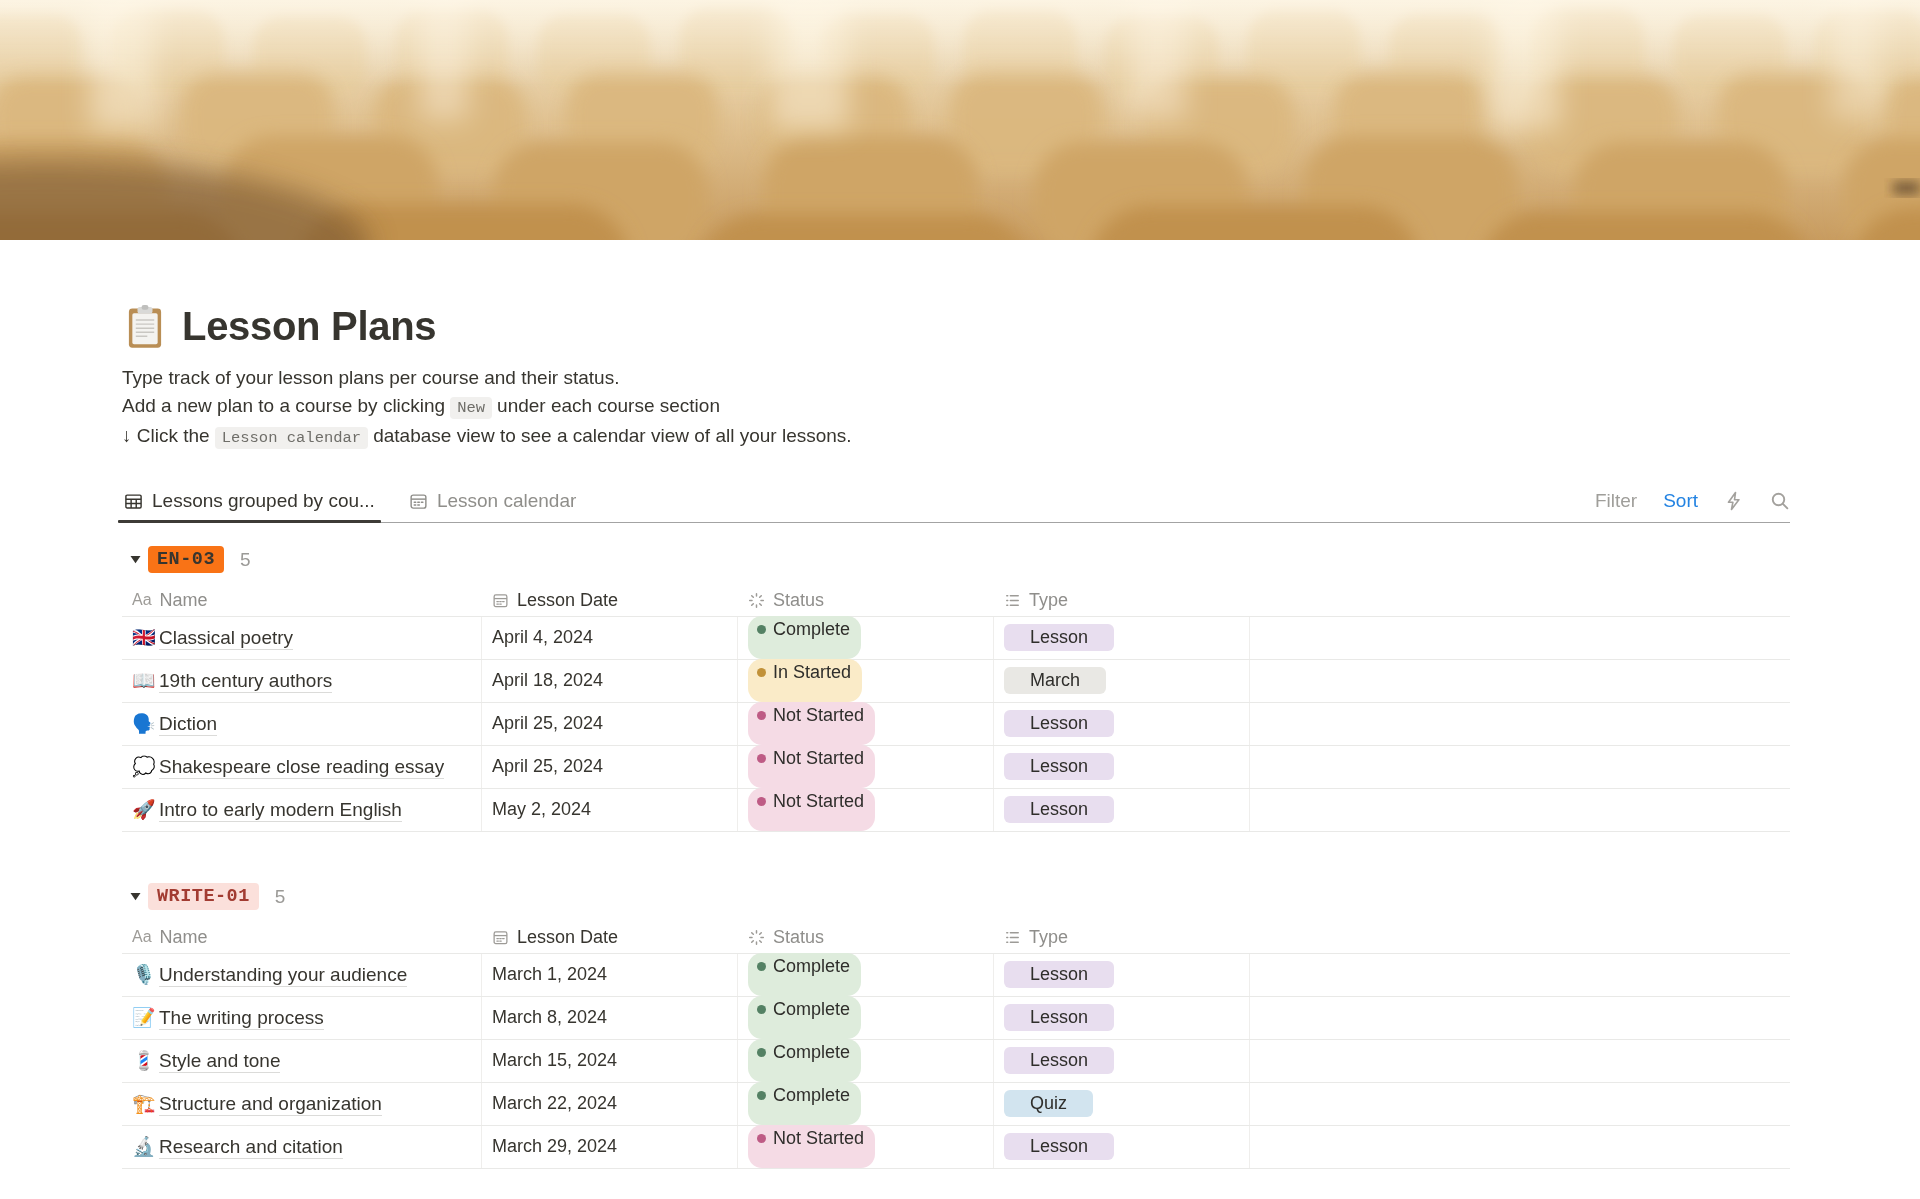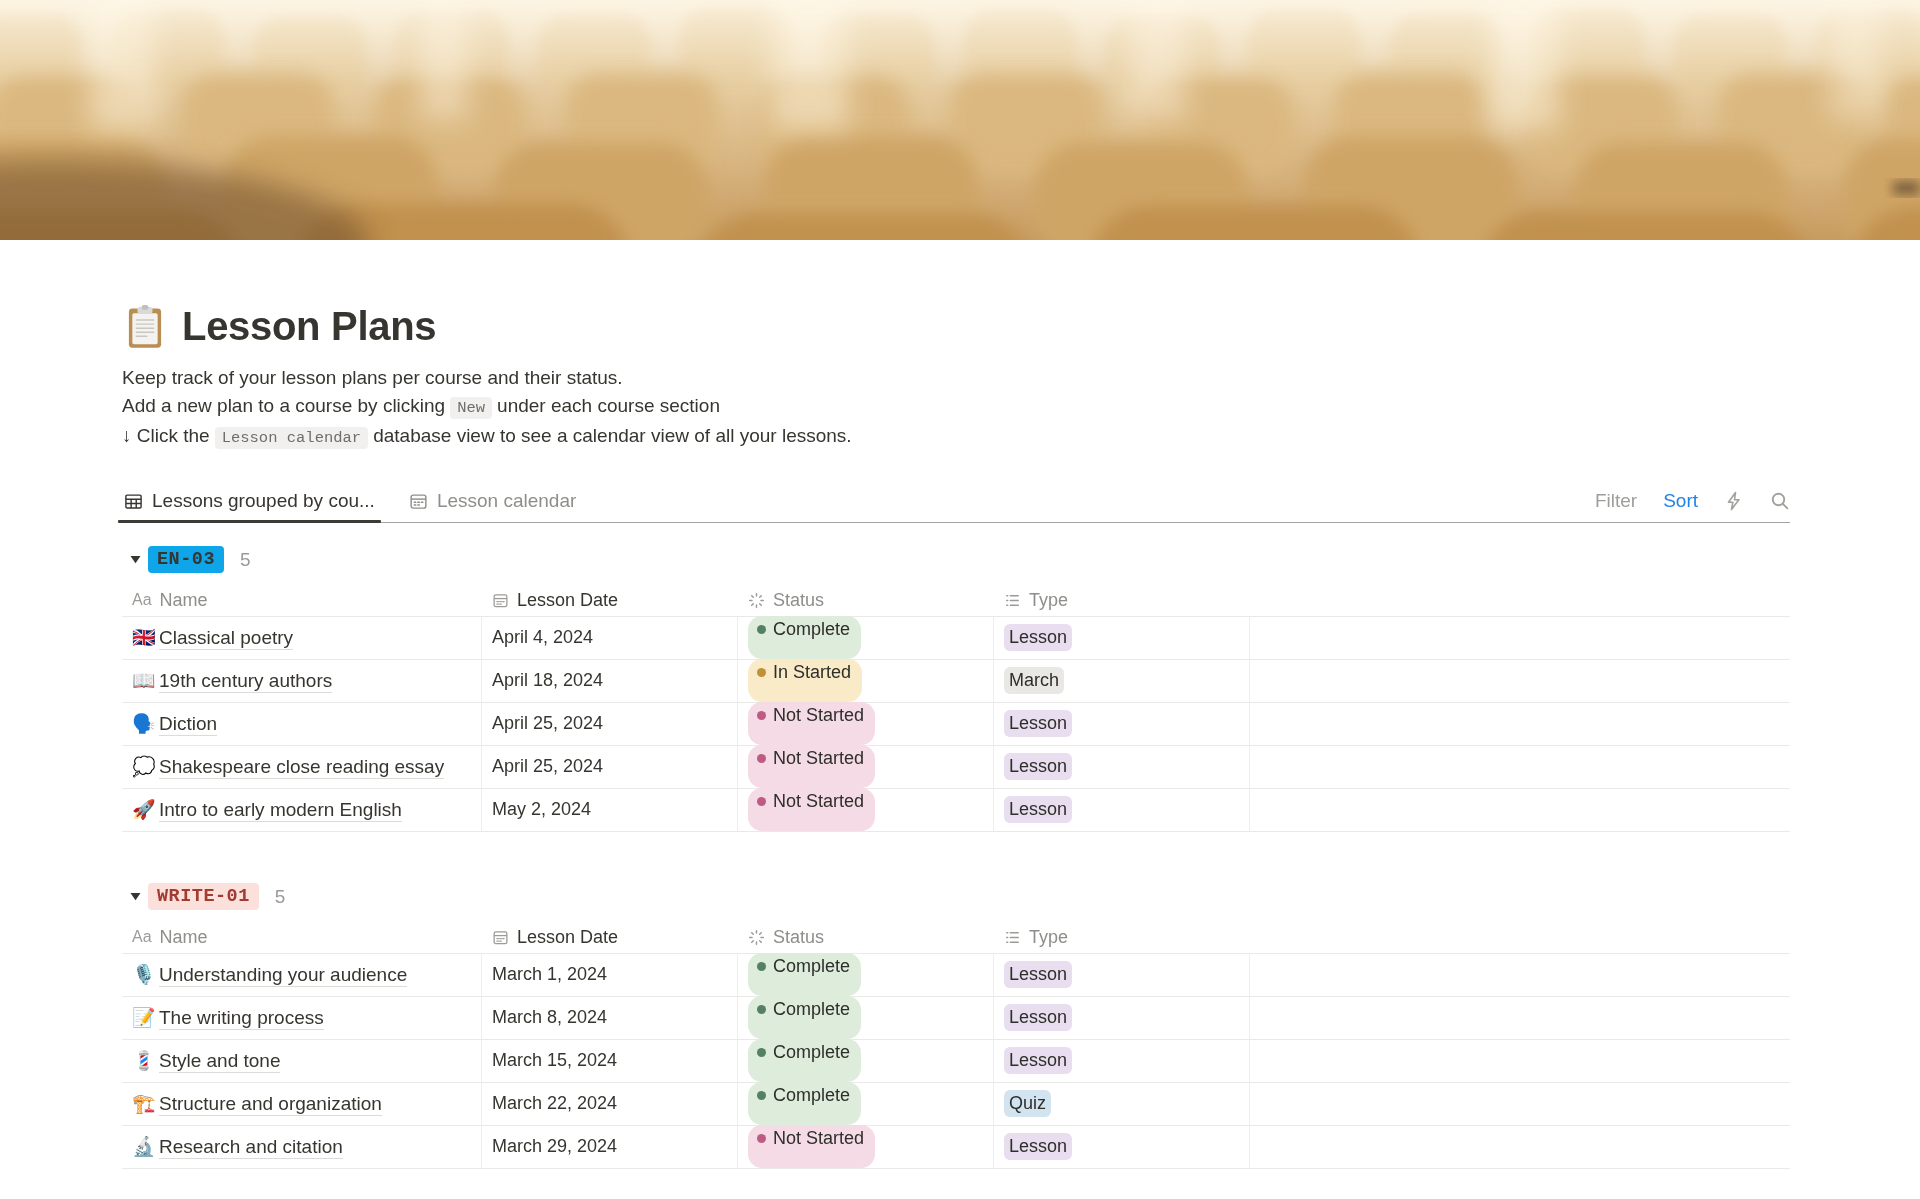--- a/index.html
+++ b/index.html
@@ -67,21 +67,21 @@
   .r-icon{font-size:19px;width:27px;flex:0 0 27px;display:inline-block;
     font-family:"DejaVu Sans","Liberation Sans",sans-serif;}
   .r-name{font-size:19px;font-weight:400;color:#37352F;cursor:pointer;
     border-bottom:1px solid rgba(55,53,47,0.18);line-height:23px;white-space:nowrap;
     overflow:hidden;text-overflow:ellipsis;}
   .c-date{font-size:18px;color:#37352F;cursor:pointer;}
 
   .pill{display:inline-flex;align-items:center;height:27px;font-size:18px;color:#2f2e2b;cursor:pointer;}
   .status-pill{border-radius:14px;padding:0 11px 16px 9px;}
   .dot{width:9px;height:9px;border-radius:50%;margin-right:7px;flex:0 0 9px;}
-  .type-pill{border-radius:6px;padding:0 5px;}
+  .type-pill{border-radius:6px;padding:0 26px;}
 </style>
 </head>
 <body>
 
 <div class="banner">
   <svg width="1920" height="240" viewBox="0 0 1920 240" xmlns="http://www.w3.org/2000/svg">
     <defs>
       <linearGradient id="bg" x1="0" y1="0" x2="0" y2="1">
         <stop offset="0" stop-color="#F3E7CD"></stop>
         <stop offset="0.5" stop-color="#E0C292"></stop>
@@ -178,21 +178,21 @@
         <rect x="9" y="8" width="22" height="27" rx="1.5" fill="#F4F3F0"></rect>
         <path d="M12 14h16M12 17.5h16M12 21h16M12 24.5h16M12 28h10" stroke="#C9C7C2" stroke-width="1.3"></path>
         <rect x="13.5" y="2.5" width="13" height="6" rx="2" fill="#D9D9D7"></rect>
         <rect x="17" y="0.8" width="6" height="4.2" rx="2" fill="#BFBFBD"></rect>
       </svg>
     </span>
     <h1 class="page-title">Lesson Plans</h1>
   </div>
 
   <div class="description" id="description">
-      <div class="desc-line"><span>Keep track of your lesson plans per course and their status.</span></div>
+      <div class="desc-line"><span>Type track of your lesson plans per course and their status.</span></div>
       <div class="desc-line"><span>Add a new plan to a course by clicking</span><span class="inline-code">New</span><span>under each course section</span></div>
       <div class="desc-line"><span>↓ Click the</span><span class="inline-code">Lesson calendar</span><span>database view to see a calendar view of all your lessons.</span></div>
     </div>
 
   <div class="toolbar">
     <div class="tabs" id="tabs">
         <div class="tab active">
           <span class="ticon">
             <svg width="19" height="19" viewBox="0 0 16 16" fill="none" stroke="currentColor" stroke-width="1.2">
               <rect x="1.6" y="2.6" width="12.8" height="10.8" rx="1"></rect>
@@ -230,21 +230,21 @@
   </div>
 
   <div id="groups">
   <section class="group">
     <div class="group-header">
       <span class="toggle">
         <svg width="11" height="9" viewBox="0 0 11 9">
               <path d="M0.5 1h10L5.5 8.3z" fill="#37352F"></path>
             </svg>
       </span>
-      <span class="group-badge" style="background: #0ea5e9; color: rgb(55, 53, 47); text-align: center;">EN-03</span>
+      <span class="group-badge" style="background: #f97316; color: rgb(55, 53, 47); text-align: center;">EN-03</span>
       <span class="group-count">5</span>
     </div>
     <div class="thead">
       <div class="hcell c-name">
         <span class="hicon aa">Aa</span>
             <span class="hlabel">Name</span>
       </div>
       <div class="hcell c-date">
         <span class="hicon">
           <svg width="17" height="17" viewBox="0 0 16 16" fill="none" stroke="currentColor" stroke-width="1.2">

